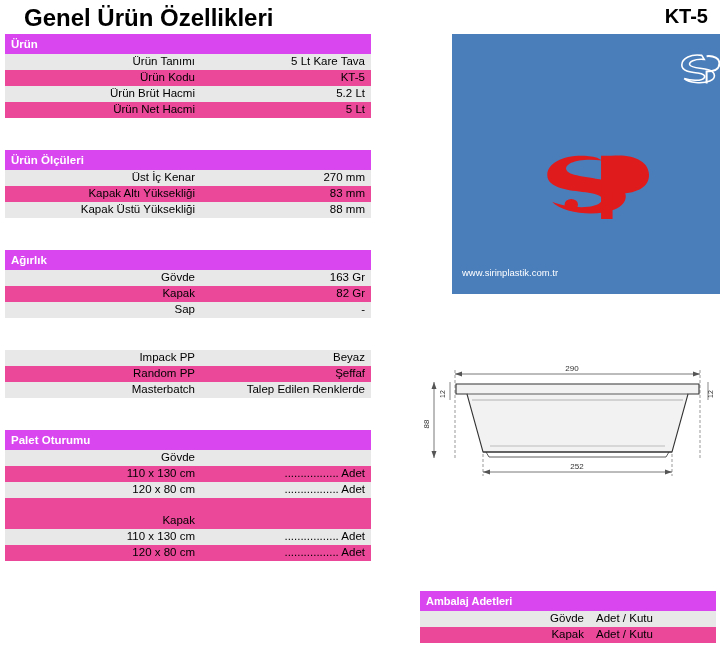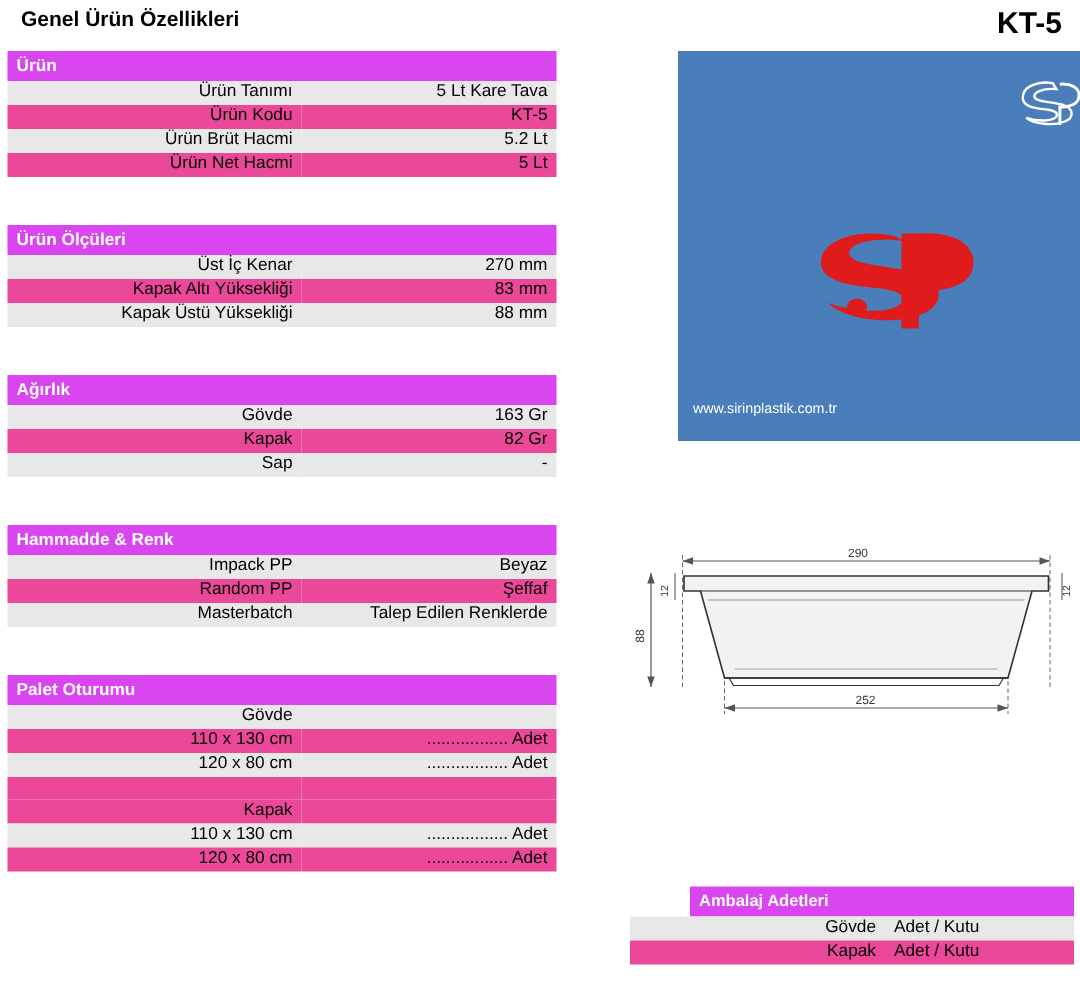--- a/index.html
+++ b/index.html
@@ -14,23 +14,23 @@
   .page {
     position: relative;
     width: 720px;
     height: 661px;
     overflow: hidden;
   }
 
   
   .doc-title {
     position: absolute;
-    left: 14px;
+    left: 24px;
     top: 4px;
-    font-size: 14px;
+    font-size: 24px;
     font-weight: bold;
     color: #000;
     letter-spacing: 0px;
   }
   .doc-code {
     position: absolute;
     right: 12px;
     top: 5px;
     font-size: 20px;
     font-weight: bold;
@@ -118,21 +118,21 @@
     height: 130px;
   }
 
   
   .pack-block {
     position: absolute;
     left: 420px;
     top: 591px;
     width: 296px;
   }
-  .pack-block .section-head { font-size: 11px; margin-left: 40px; }
+  .pack-block .section-head { font-size: 11px; }
   table.rows.pack td.k { width: 170px; }
   table.rows.pack td.v { text-align: left; }
 </style>
 </head>
 <body>
 
 <div class="page">
 
   <div class="doc-title">Genel Ürün Özellikleri</div>
   <div class="doc-code">KT-5</div>
@@ -203,21 +203,20 @@
           <td class="k">Sap</td>
           <td class="v">-</td>
         </tr>
       </tbody>
         </table>
     </div>
 
     <div class="spacer-lg"></div>
 
     <div class="section">
-      <div class="section-head">Hammadde &amp; Renk</div>
       <table class="rows">
         <tbody>
             <tr class="alt">
           <td class="k">Impack PP</td>
           <td class="v">Beyaz</td>
         </tr>
         <tr class="plain">
           <td class="k">Random PP</td>
           <td class="v">Şeffaf</td>
         </tr>

